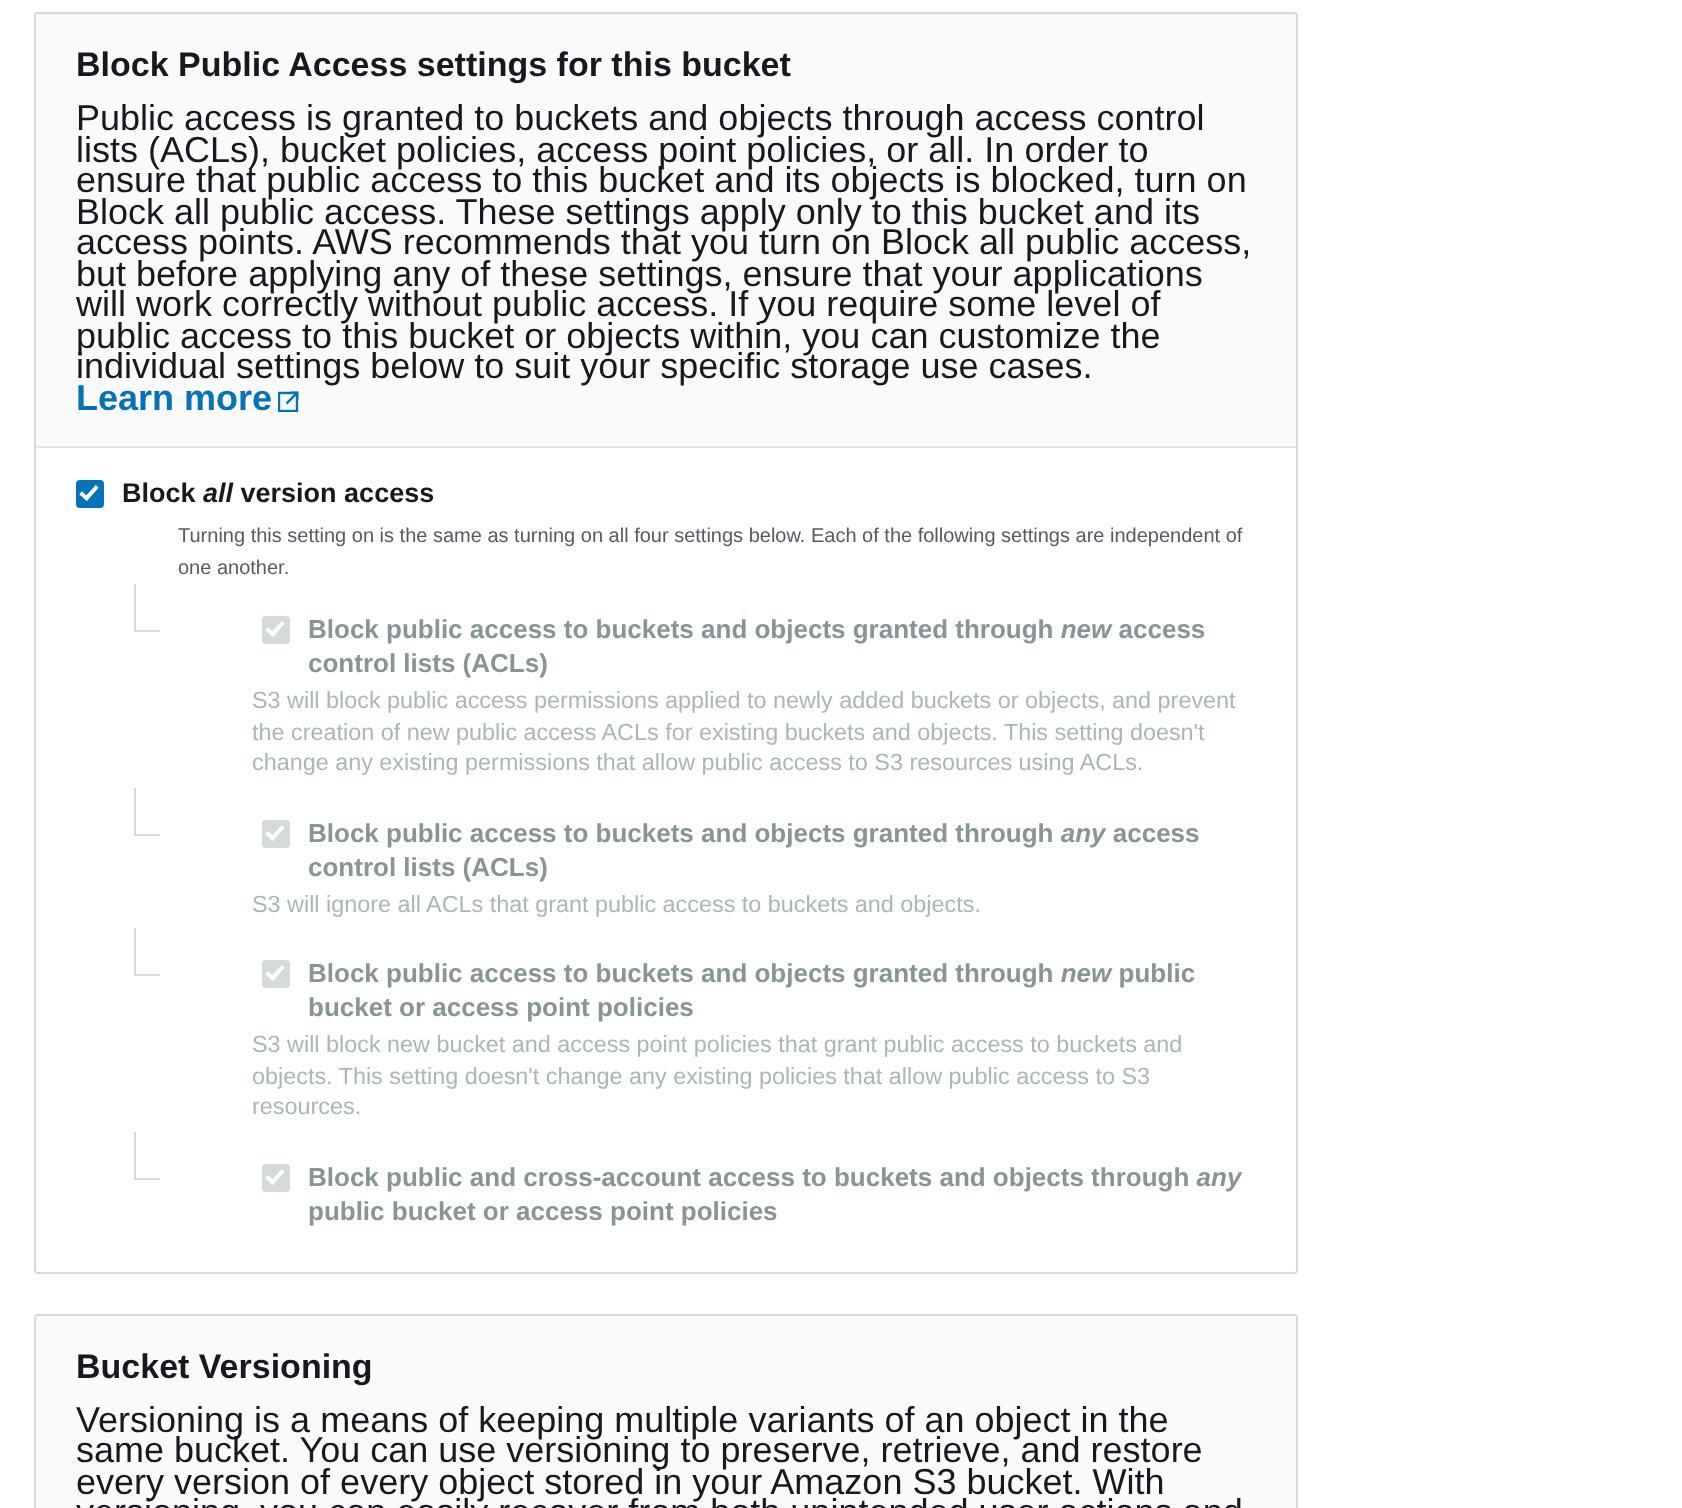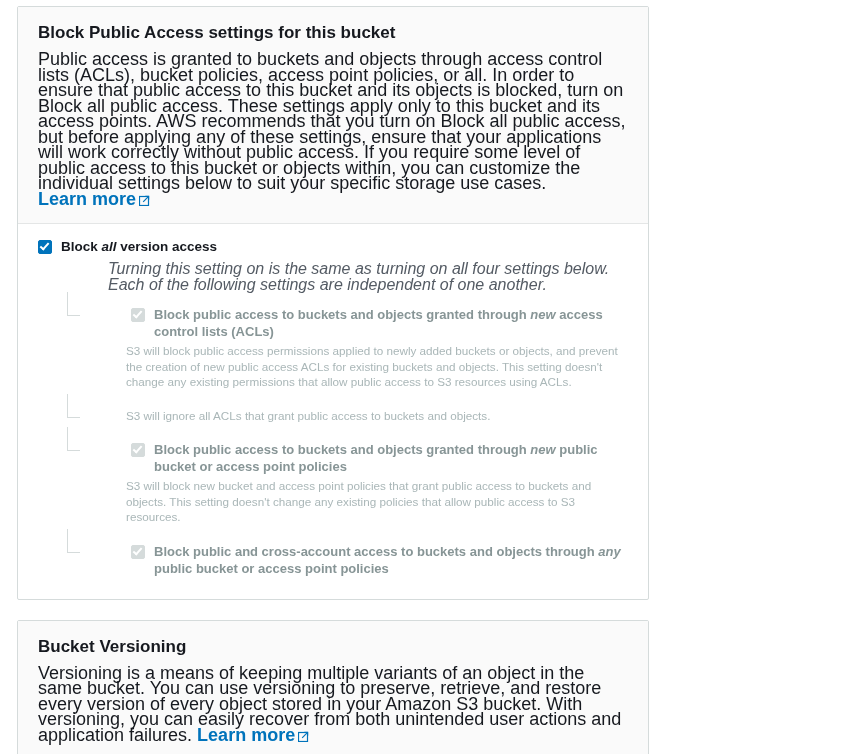--- a/index.html
+++ b/index.html
@@ -105,25 +105,24 @@
   }
   .label-main {
     font-size: 13.5px;
     font-weight: bold;
     color: #16191f;
     line-height: 17px;
   }
   .label-main em { font-style: italic; }
 
   .sub-desc-top {
-    font-size: 16px;
+    font-size: 10px;
     color: #545b64;
     line-height: 15.5px;
-    margin: 6px 0 0 70px;
-    font-style: italic;
+    margin: 6px 0 0 51px;
   }
 
   .children {
     margin: 14px 0 0 29px;
     position: relative;
   }
   .child {
     position: relative;
     padding-left: 36px;
     margin-bottom: 18px;
@@ -259,20 +258,26 @@
             <span class="child-label"><span>Block public access to buckets and objects granted through </span><em>new</em><span> access control lists (ACLs)</span></span>
           </div>
           <div class="child-desc">S3 will block public access permissions applied to newly added buckets or objects, and prevent the creation of new public access ACLs for existing buckets and objects. This setting doesn't change any existing permissions that allow public access to S3 resources using ACLs.</div>
         </div>
 
         <div class="child">
           <span class="tree">
               <span class="v" style="height:24px"></span>
               <span class="h"></span>
             </span>
+          <div class="child-head">
+            <span class="chk checked disabled">
+                <span class="tick"></span>
+              </span>
+            <span class="child-label"><span>Block public access to buckets and objects granted through </span><em>any</em><span> access control lists (ACLs)</span></span>
+          </div>
           <div class="child-desc">S3 will ignore all ACLs that grant public access to buckets and objects.</div>
         </div>
 
         <div class="child">
           <span class="tree">
               <span class="v" style="height:24px"></span>
               <span class="h"></span>
             </span>
           <div class="child-head">
             <span class="chk checked disabled">

